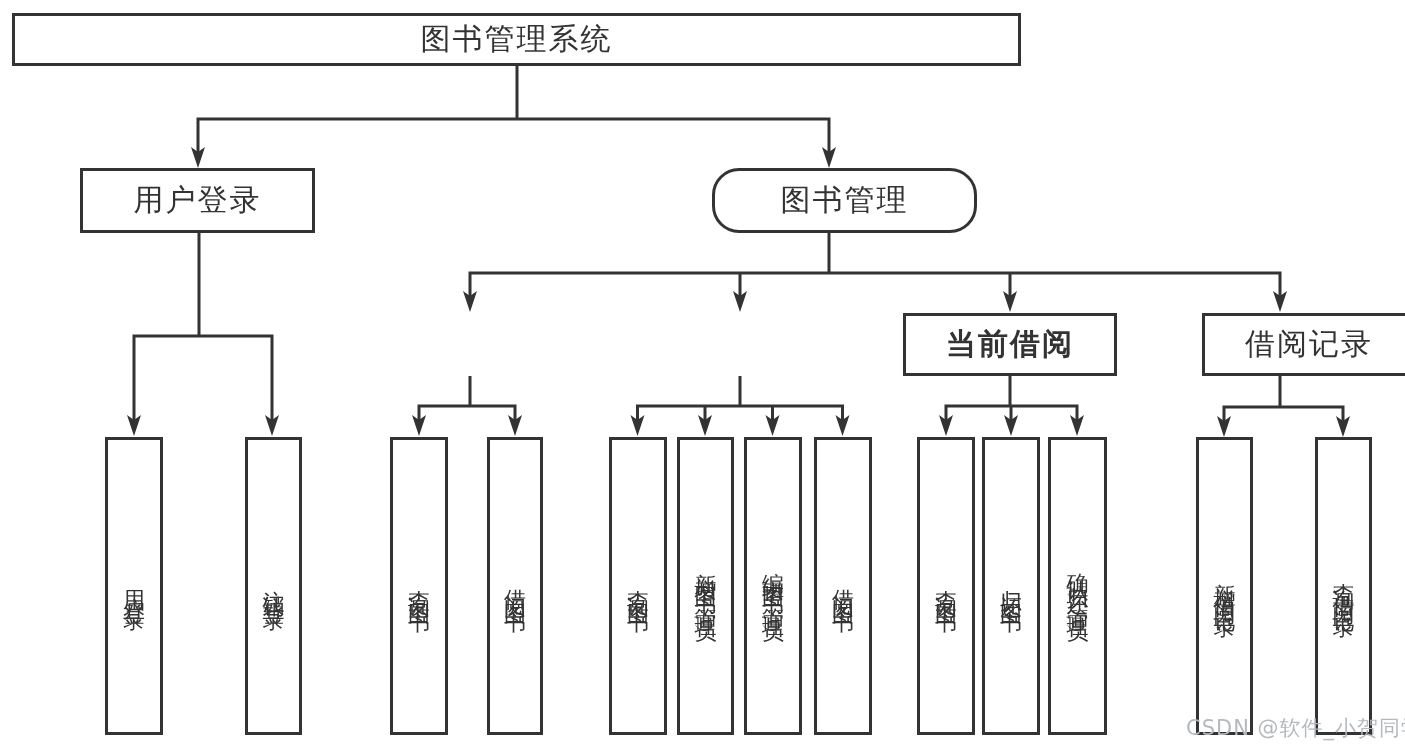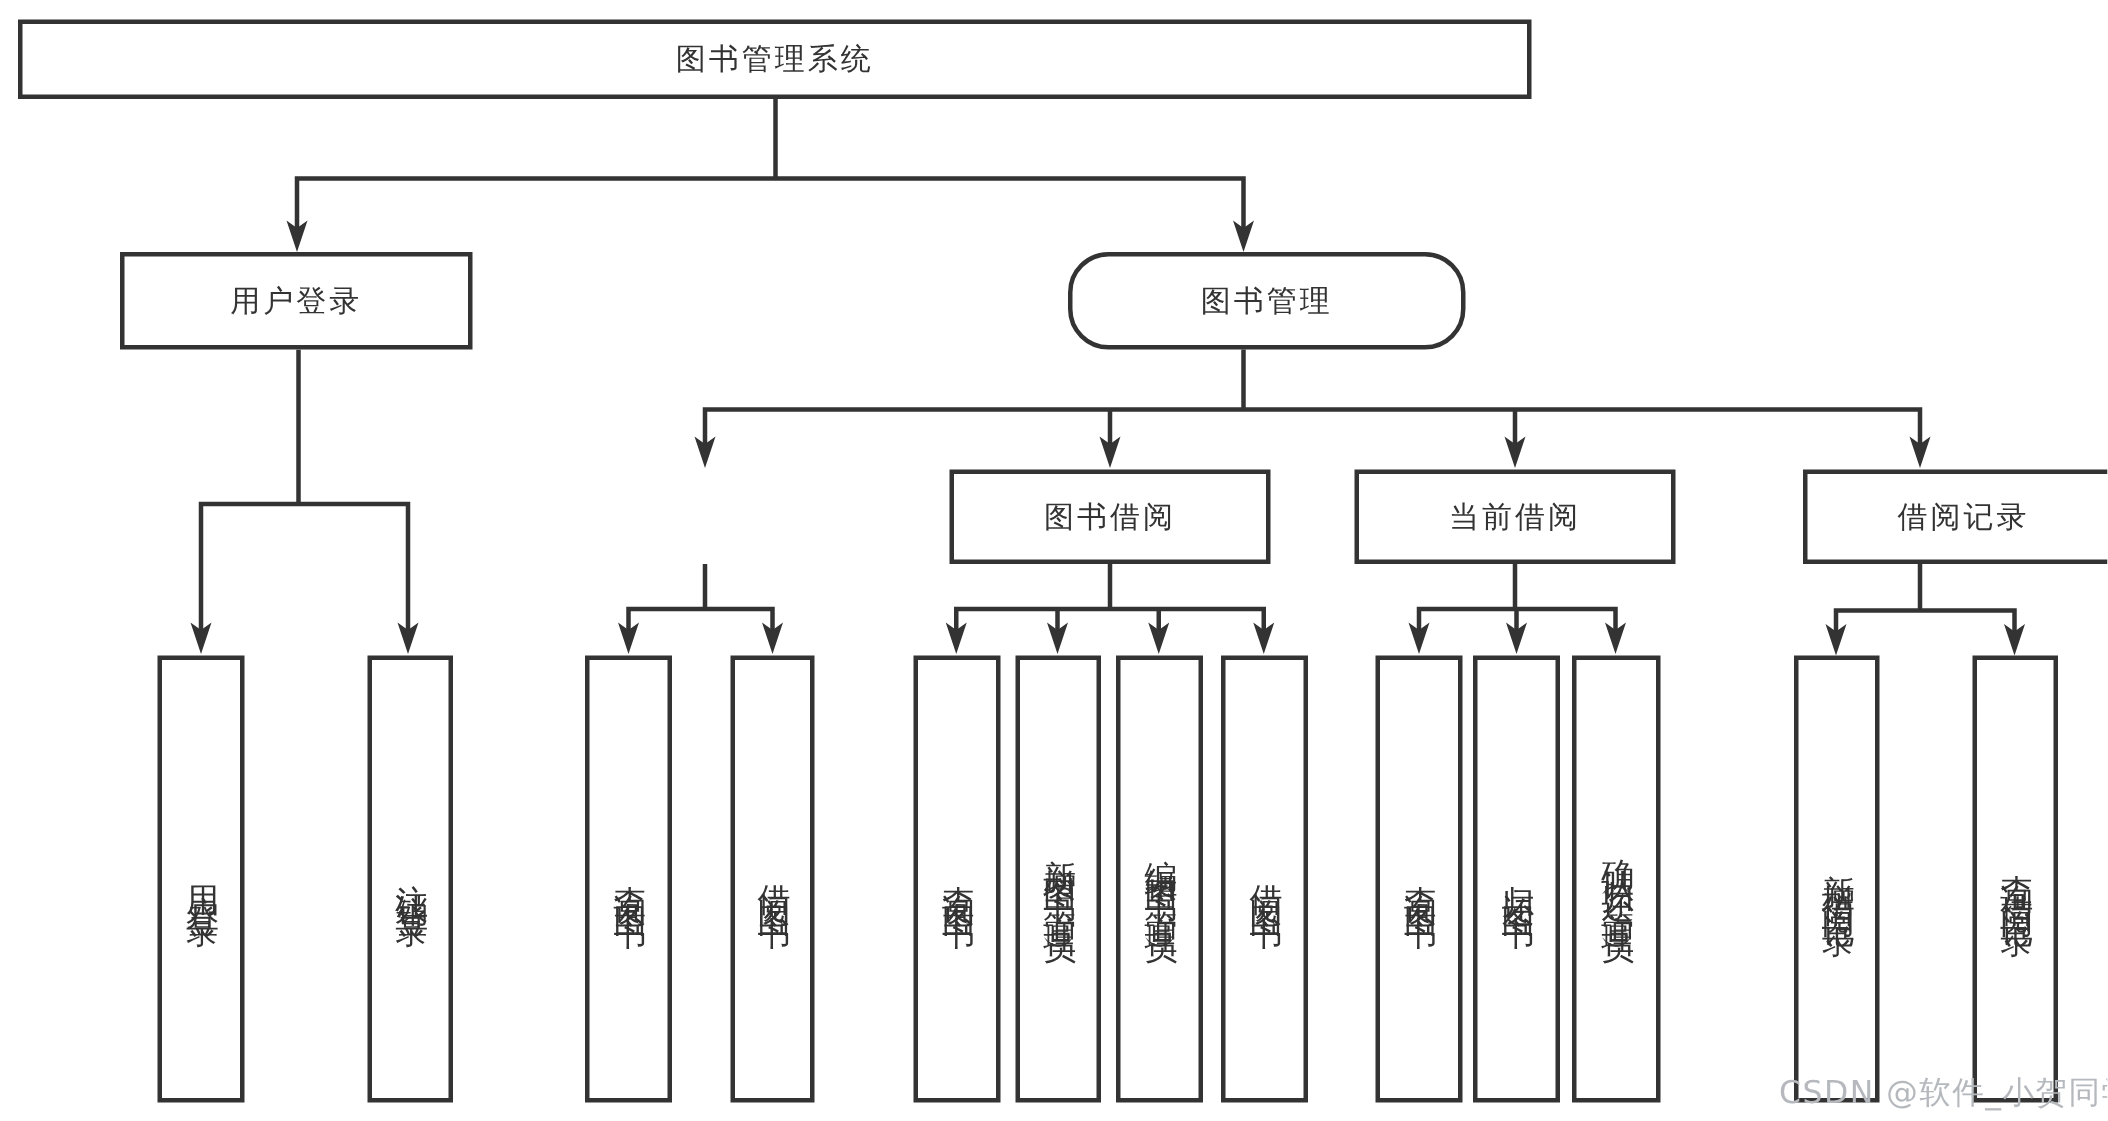--- a/index.html
+++ b/index.html
@@ -22,21 +22,21 @@
     box-sizing: border-box;
     background: #ffffff;
     border: 3px solid #333333;
     display: flex;
     align-items: center;
     justify-content: center;
     z-index: 2;
     color: #333333;
   }
   .h-label {
-    font-size: 20px;
+    font-size: 30px;
     letter-spacing: 2px;
     white-space: nowrap;
   }
   .v-label {
     writing-mode: vertical-rl;
     text-orientation: mixed;
     font-size: 22px;
     line-height: 1;
     letter-spacing: 7px;
     white-space: nowrap;
@@ -106,24 +106,21 @@
     <span class="h-label">图书管理系统</span>
   </div>
 
   <div class="box" style="left:80px; top:168px; width:235px; height:65px;">
     <span class="h-label">用户登录</span>
   </div>
   <div class="box" style="left:712px; top:168px; width:265px; height:65px;border-radius:27px;">
     <span class="h-label">图书管理</span>
   </div>
 
-  <div class="box" style="left:633px; top:313px; width:214px; height:63px;">
-    <span class="h-label">图书借阅</span>
-  </div>
-  <div class="box" style="left:903px; top:313px; width:214px; height:63px;">
+  <div class="box" style="left:903px; top:313px; width:214px; height:63px;font-weight:bold;">
     <span class="h-label">当前借阅</span>
   </div>
   <div class="box" style="left:1173px; top:313px; width:214px; height:63px;margin-left:29px;">
     <span class="h-label">借阅记录</span>
   </div>
 
   <div class="box" style="left:105px; top:437px; width:58px; height:298px;">
     <span class="v-label">用户登录</span>
   </div>
   <div class="box" style="left:245px; top:437px; width:57px; height:298px;">

